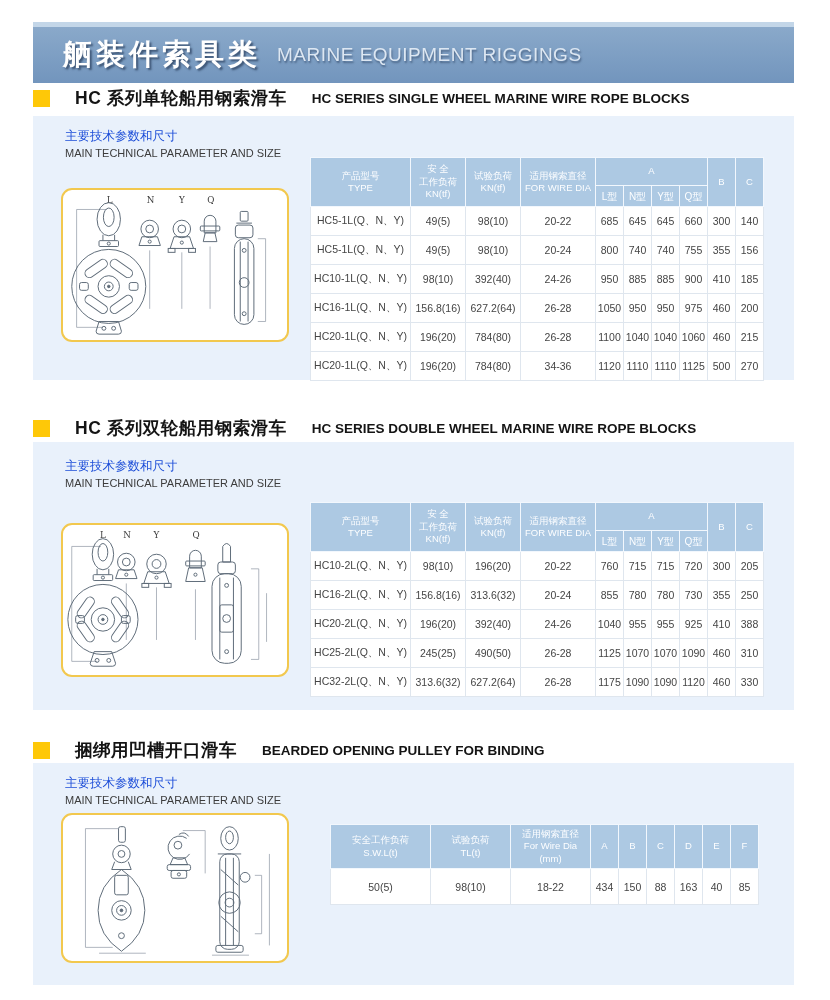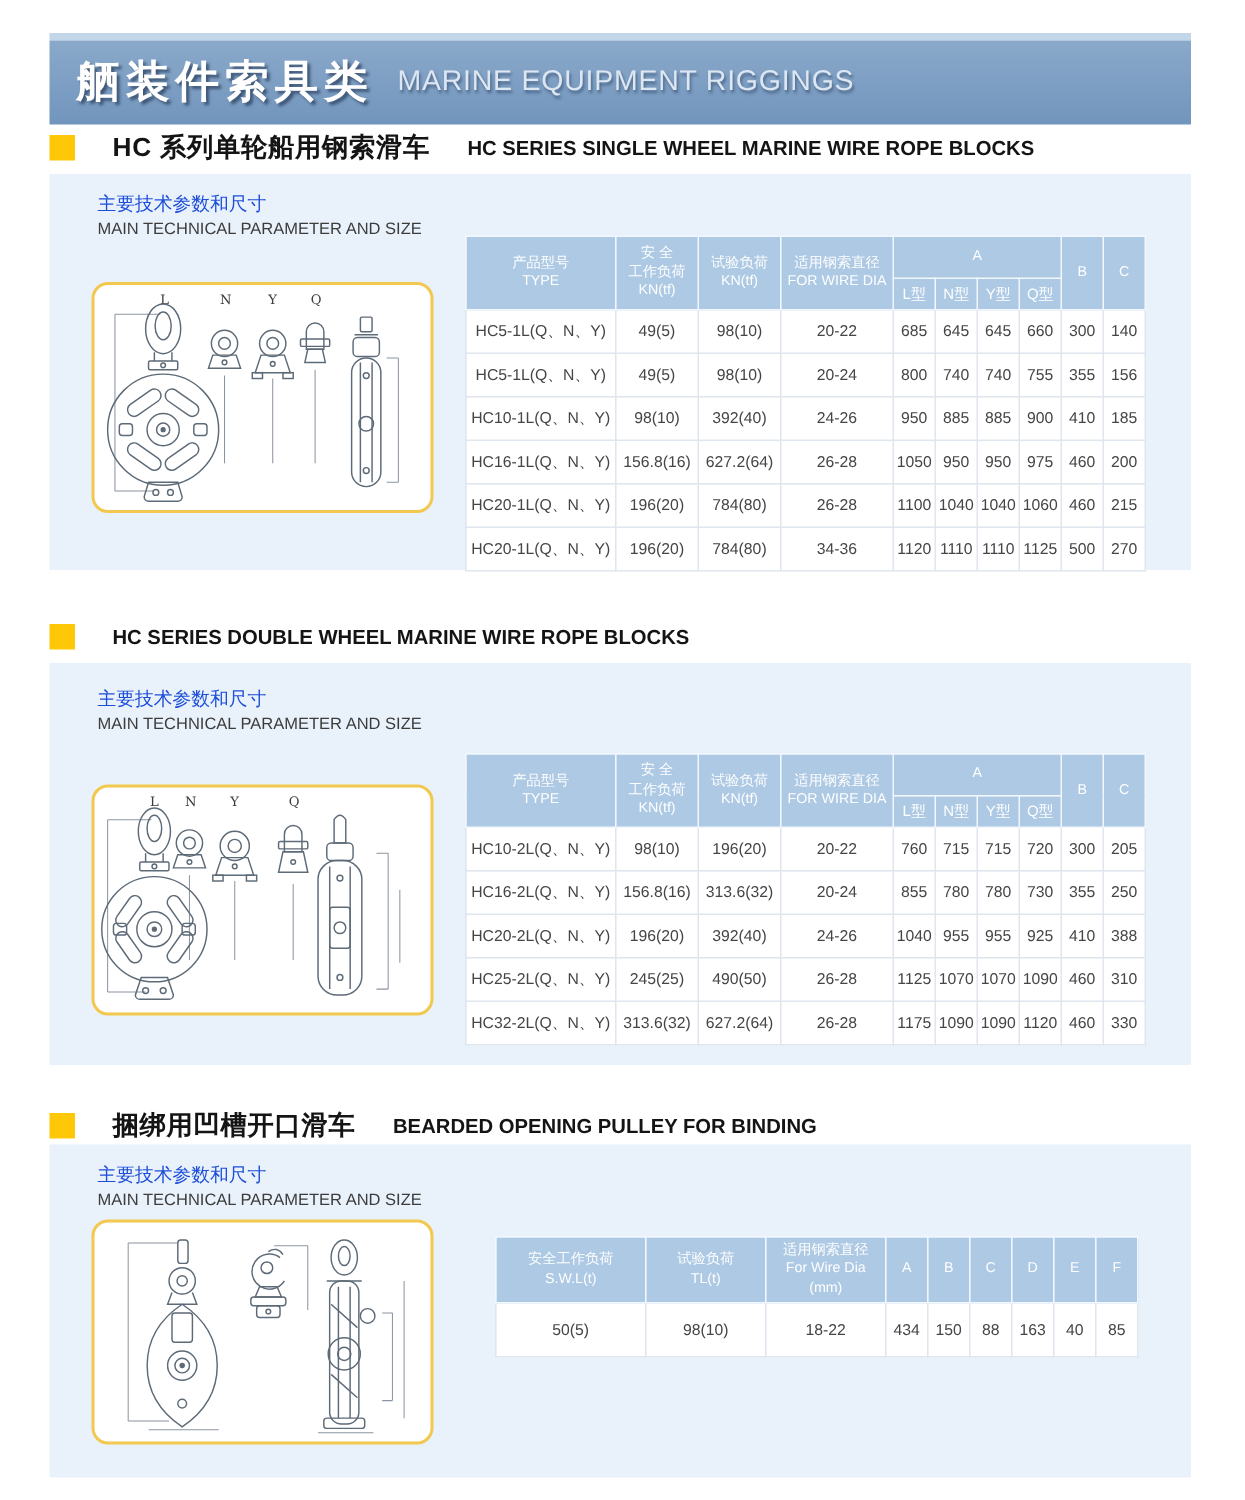--- a/index.html
+++ b/index.html
@@ -2,21 +2,21 @@
 <html><head>
 <meta charset="utf-8">
 <style>
   * { margin:0; padding:0; box-sizing:border-box; }
   body { background:#fff; font-family:"Liberation Sans","DejaVu Sans",sans-serif; }
   .page { position:relative; width:830px; height:1000px; background:#fff; overflow:hidden; }
 
   
   .banner { position:absolute; left:33px; top:22px; width:761px; }
   .banner-stripe { height:5px; background:#c3d6e8; }
-  .banner-main { height:56px; background:linear-gradient(#8aa9ca,#7295bd); display:flex; align-items:center; padding-left:18px; gap:16px; }
+  .banner-main { height:56px; background:linear-gradient(#8aa9ca,#7295bd); display:flex; align-items:center; padding-left:30px; gap:16px; }
   .banner-zh { font-size:29px; font-weight:bold; color:#fff; letter-spacing:4px; text-shadow:2px 2px 2px rgba(35,55,85,.7); white-space:nowrap; }
   .banner-en { font-size:19px; font-weight:normal; color:#dde7f2; letter-spacing:.5px; text-shadow:1px 2px 2px rgba(35,55,85,.55); white-space:nowrap; }
 
   
   .section-title { position:absolute; left:33px; display:flex; align-items:center; gap:25px; white-space:nowrap; }
   .bullet { width:17px; height:17px; background:#fec808; flex:0 0 auto; }
   .sec-zh { font-size:17.5px; font-weight:bold; color:#141414; letter-spacing:.5px; }
   .sec-en { font-size:13.5px; font-weight:bold; color:#141414; }
   .st1 { top:86px; } .st2 { top:416px; } .st3 { top:738px; }
 
@@ -246,20 +246,21 @@
           <td>1110</td>
           <td>1125</td>
           <td>500</td>
           <td>270</td>
         </tr>
       </tbody>
   </table>
 
   <div class="section-title st2">
     <span class="bullet"></span>
+    <span class="sec-zh">HC 系列双轮船用钢索滑车</span>
     <span class="sec-en">HC SERIES DOUBLE WHEEL MARINE WIRE ROPE BLOCKS</span>
   </div>
 
   <div class="panel p2"></div>
   <div class="param-label pl2">
     <span class="param-zh">主要技术参数和尺寸</span>
     <span class="param-en">MAIN TECHNICAL PARAMETER AND SIZE</span>
   </div>
 
   <div class="drawing-box db2">

